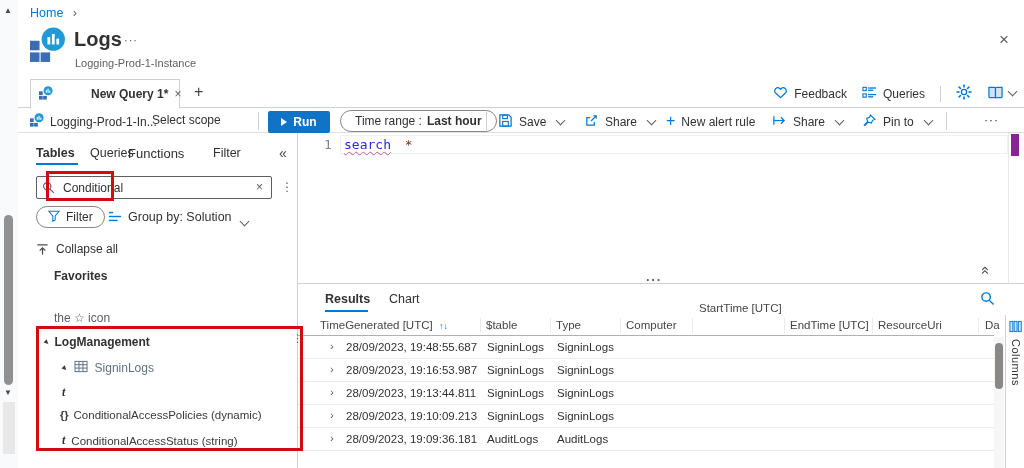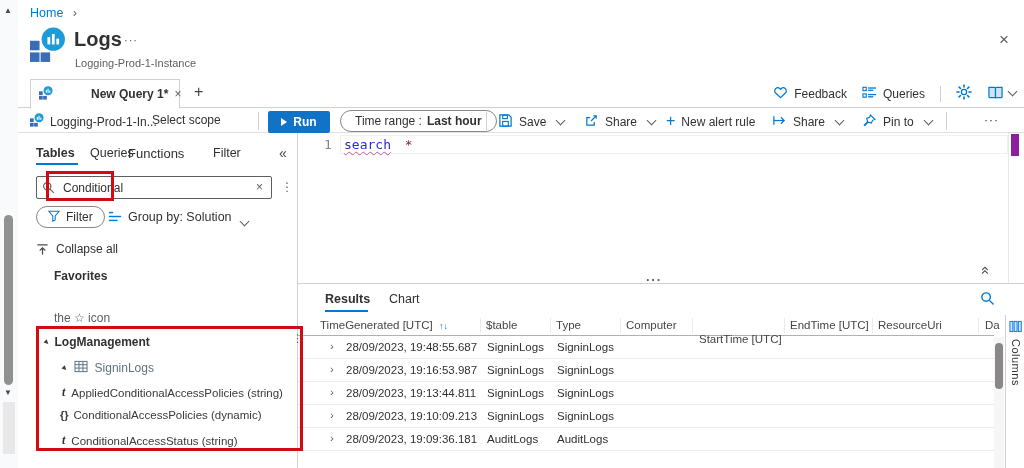--- a/index.html
+++ b/index.html
@@ -289,21 +289,20 @@
           <line x1="5.3" y1="1.5" x2="5.3" y2="12.5"></line>
           <line x1="9.6" y1="1.5" x2="9.6" y2="12.5"></line>
           <line x1="1" y1="5" x2="14" y2="5"></line>
           <line x1="1" y1="8.7" x2="14" y2="8.7"></line>
       </svg>
     </span>
     <span style="color:#5f7380;font-size:12px;">SigninLogs</span>
   </div>
   <div class="abs" style="left:62px;top:385px;display:flex;align-items:center;gap:6px;">
     <span class="bold" style="font-family:'Liberation Serif',serif;font-style:italic;font-size:12px;">t</span>
-    <span style="font-size:11.5px;color:#3b3a39;">AppliedConditionalAccessPolicies (string)</span>
   </div>
   <div class="abs" style="left:60px;top:409px;display:flex;align-items:center;gap:5px;">
     <span class="semi" style="font-size:11px;color:#3b3a39;">{}</span>
     <span style="font-size:11.5px;color:#3b3a39;">ConditionalAccessPolicies (dynamic)</span>
   </div>
   <div class="abs" style="left:62px;top:433px;display:flex;align-items:center;gap:6px;">
     <span class="bold" style="font-family:'Liberation Serif',serif;font-style:italic;font-size:12px;">t</span>
     <span style="font-size:11.5px;color:#3b3a39;">ConditionalAccessStatus (string)</span>
   </div>
 
@@ -337,21 +336,21 @@
 
   
   <div class="abs" style="left:298px;top:315px;width:696px;height:21px;border-bottom:1px solid #b3b0ad;"></div>
   <span class="hdr" style="left:320px;top:319px;">
     <span>TimeGenerated [UTC]</span>
     <span style="font-size:9px;color:#0078d4;margin-left:3px;">↑↓</span>
   </span>
   <span class="hdr" style="left:486px;top:319px;">$table</span>
   <span class="hdr" style="left:556px;top:319px;">Type</span>
   <span class="hdr" style="left:626px;top:319px;">Computer</span>
-  <span class="hdr" style="left:699px;top:333px;text-align:center;">StartTime [UTC]</span>
+  <span class="hdr" style="left:699px;top:302px;text-align:center;">StartTime [UTC]</span>
   <span class="hdr" style="left:790px;top:319px;">EndTime [UTC]</span>
   <span class="hdr" style="left:878px;top:319px;">ResourceUri</span>
   <span class="hdr" style="left:985px;top:319px;">Da</span>
   <span class="vline" style="left:480px;top:318px;height:15px;background:#edebe9;"></span>
   <span class="vline" style="left:550px;top:318px;height:15px;background:#edebe9;"></span>
   <span class="vline" style="left:620px;top:318px;height:15px;background:#edebe9;"></span>
   <span class="vline" style="left:692px;top:318px;height:15px;background:#edebe9;"></span>
   <span class="vline" style="left:784px;top:318px;height:15px;background:#edebe9;"></span>
   <span class="vline" style="left:872px;top:318px;height:15px;background:#edebe9;"></span>
   <span class="vline" style="left:978px;top:318px;height:15px;background:#edebe9;"></span>

